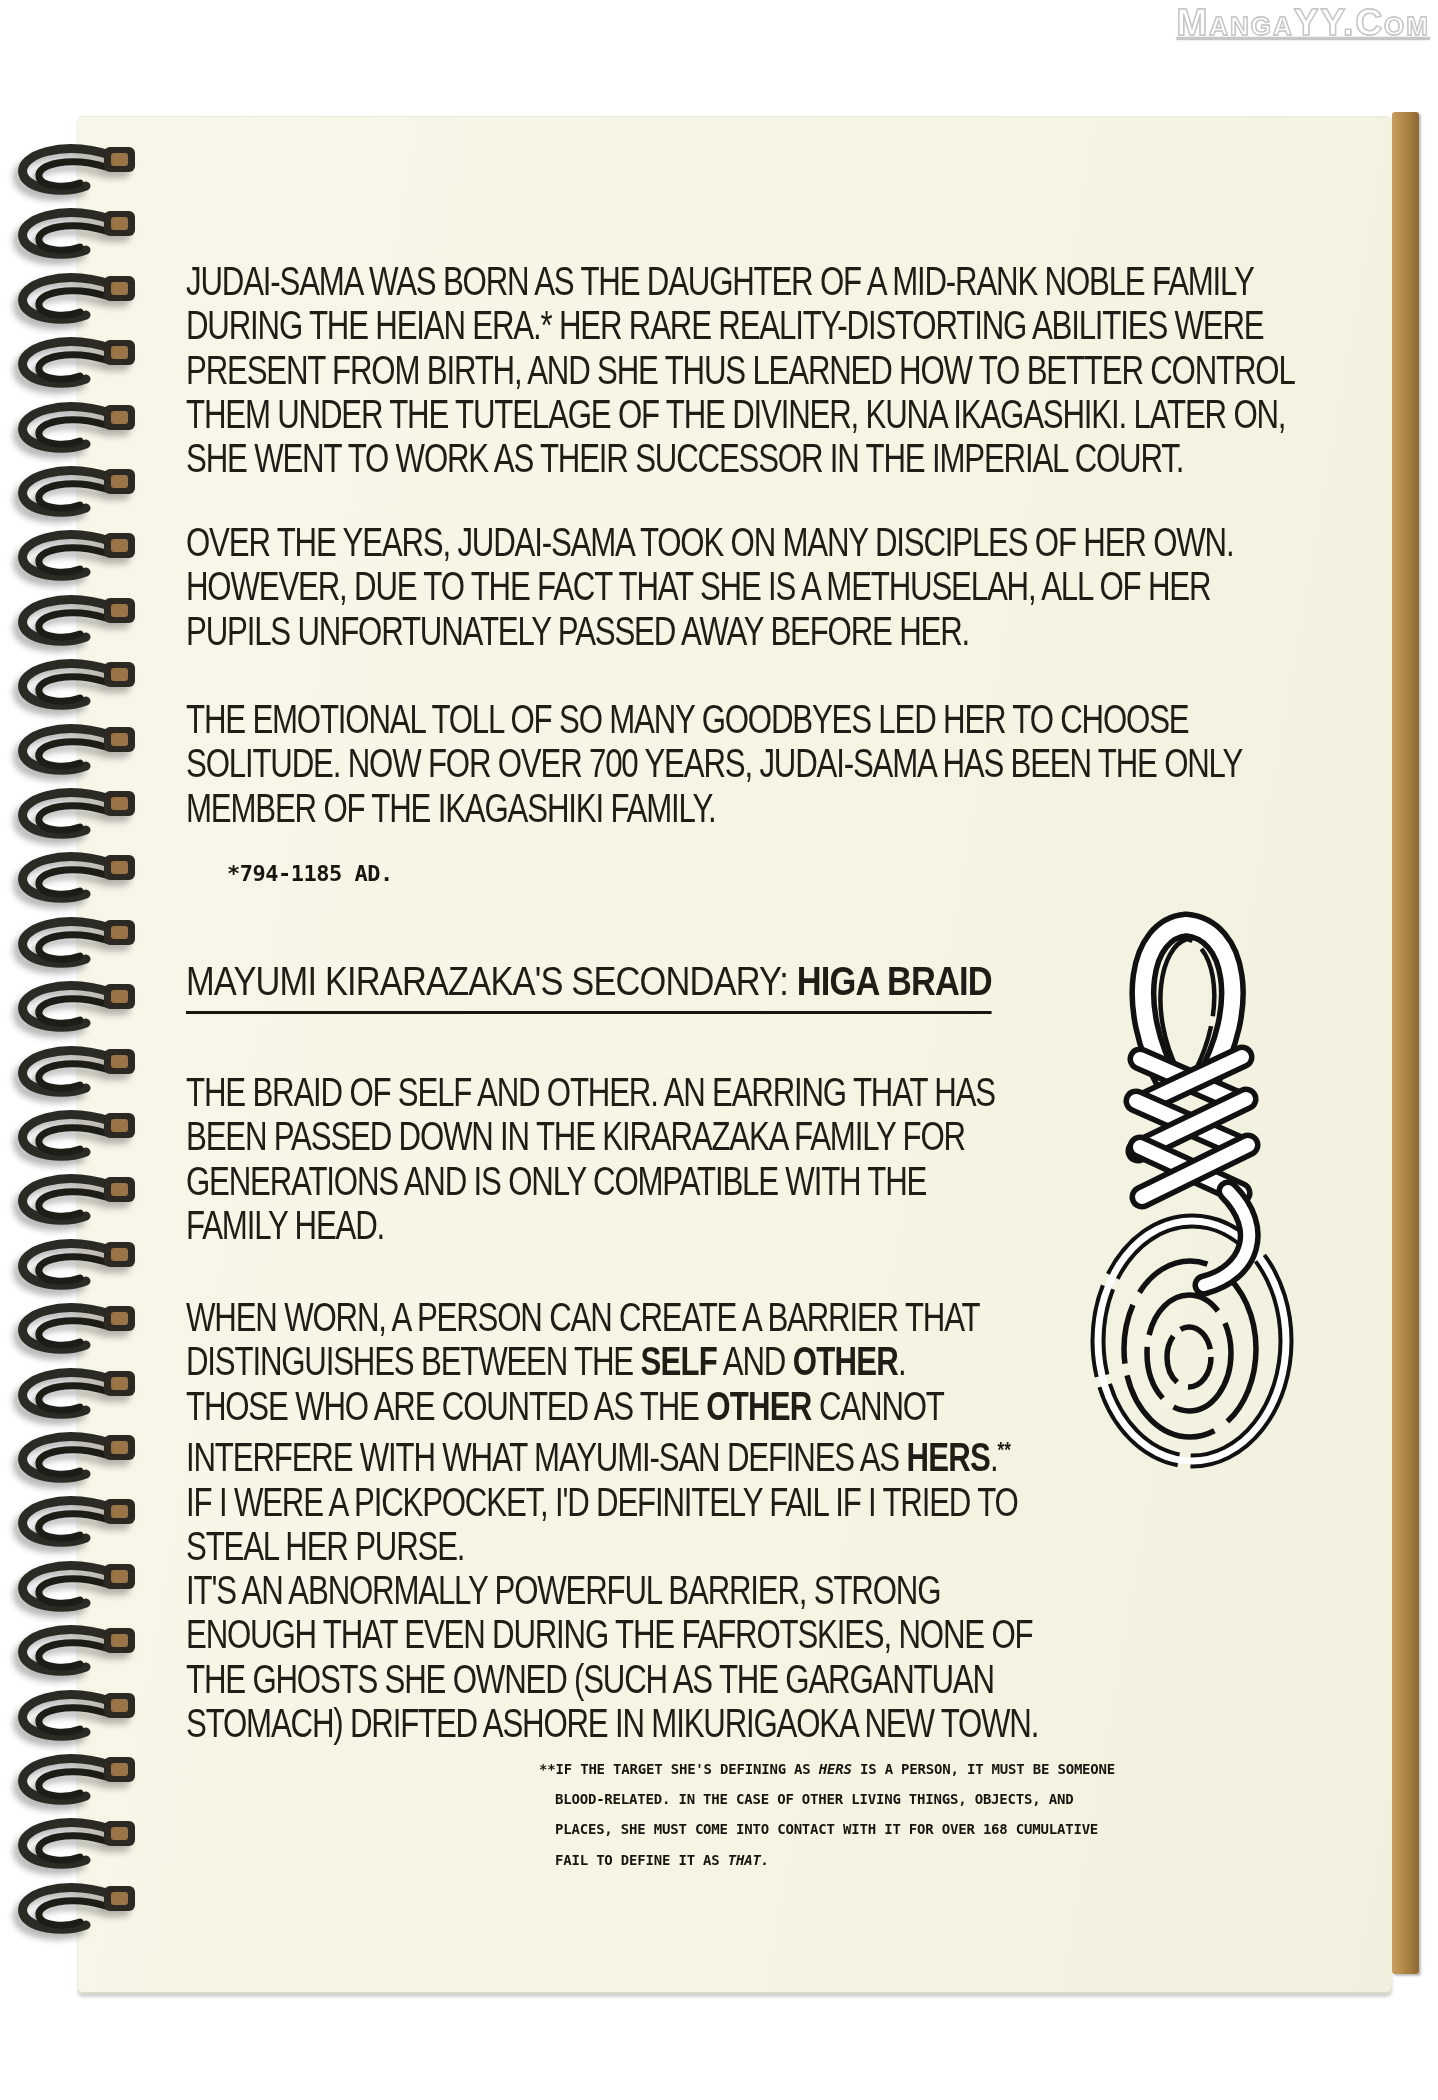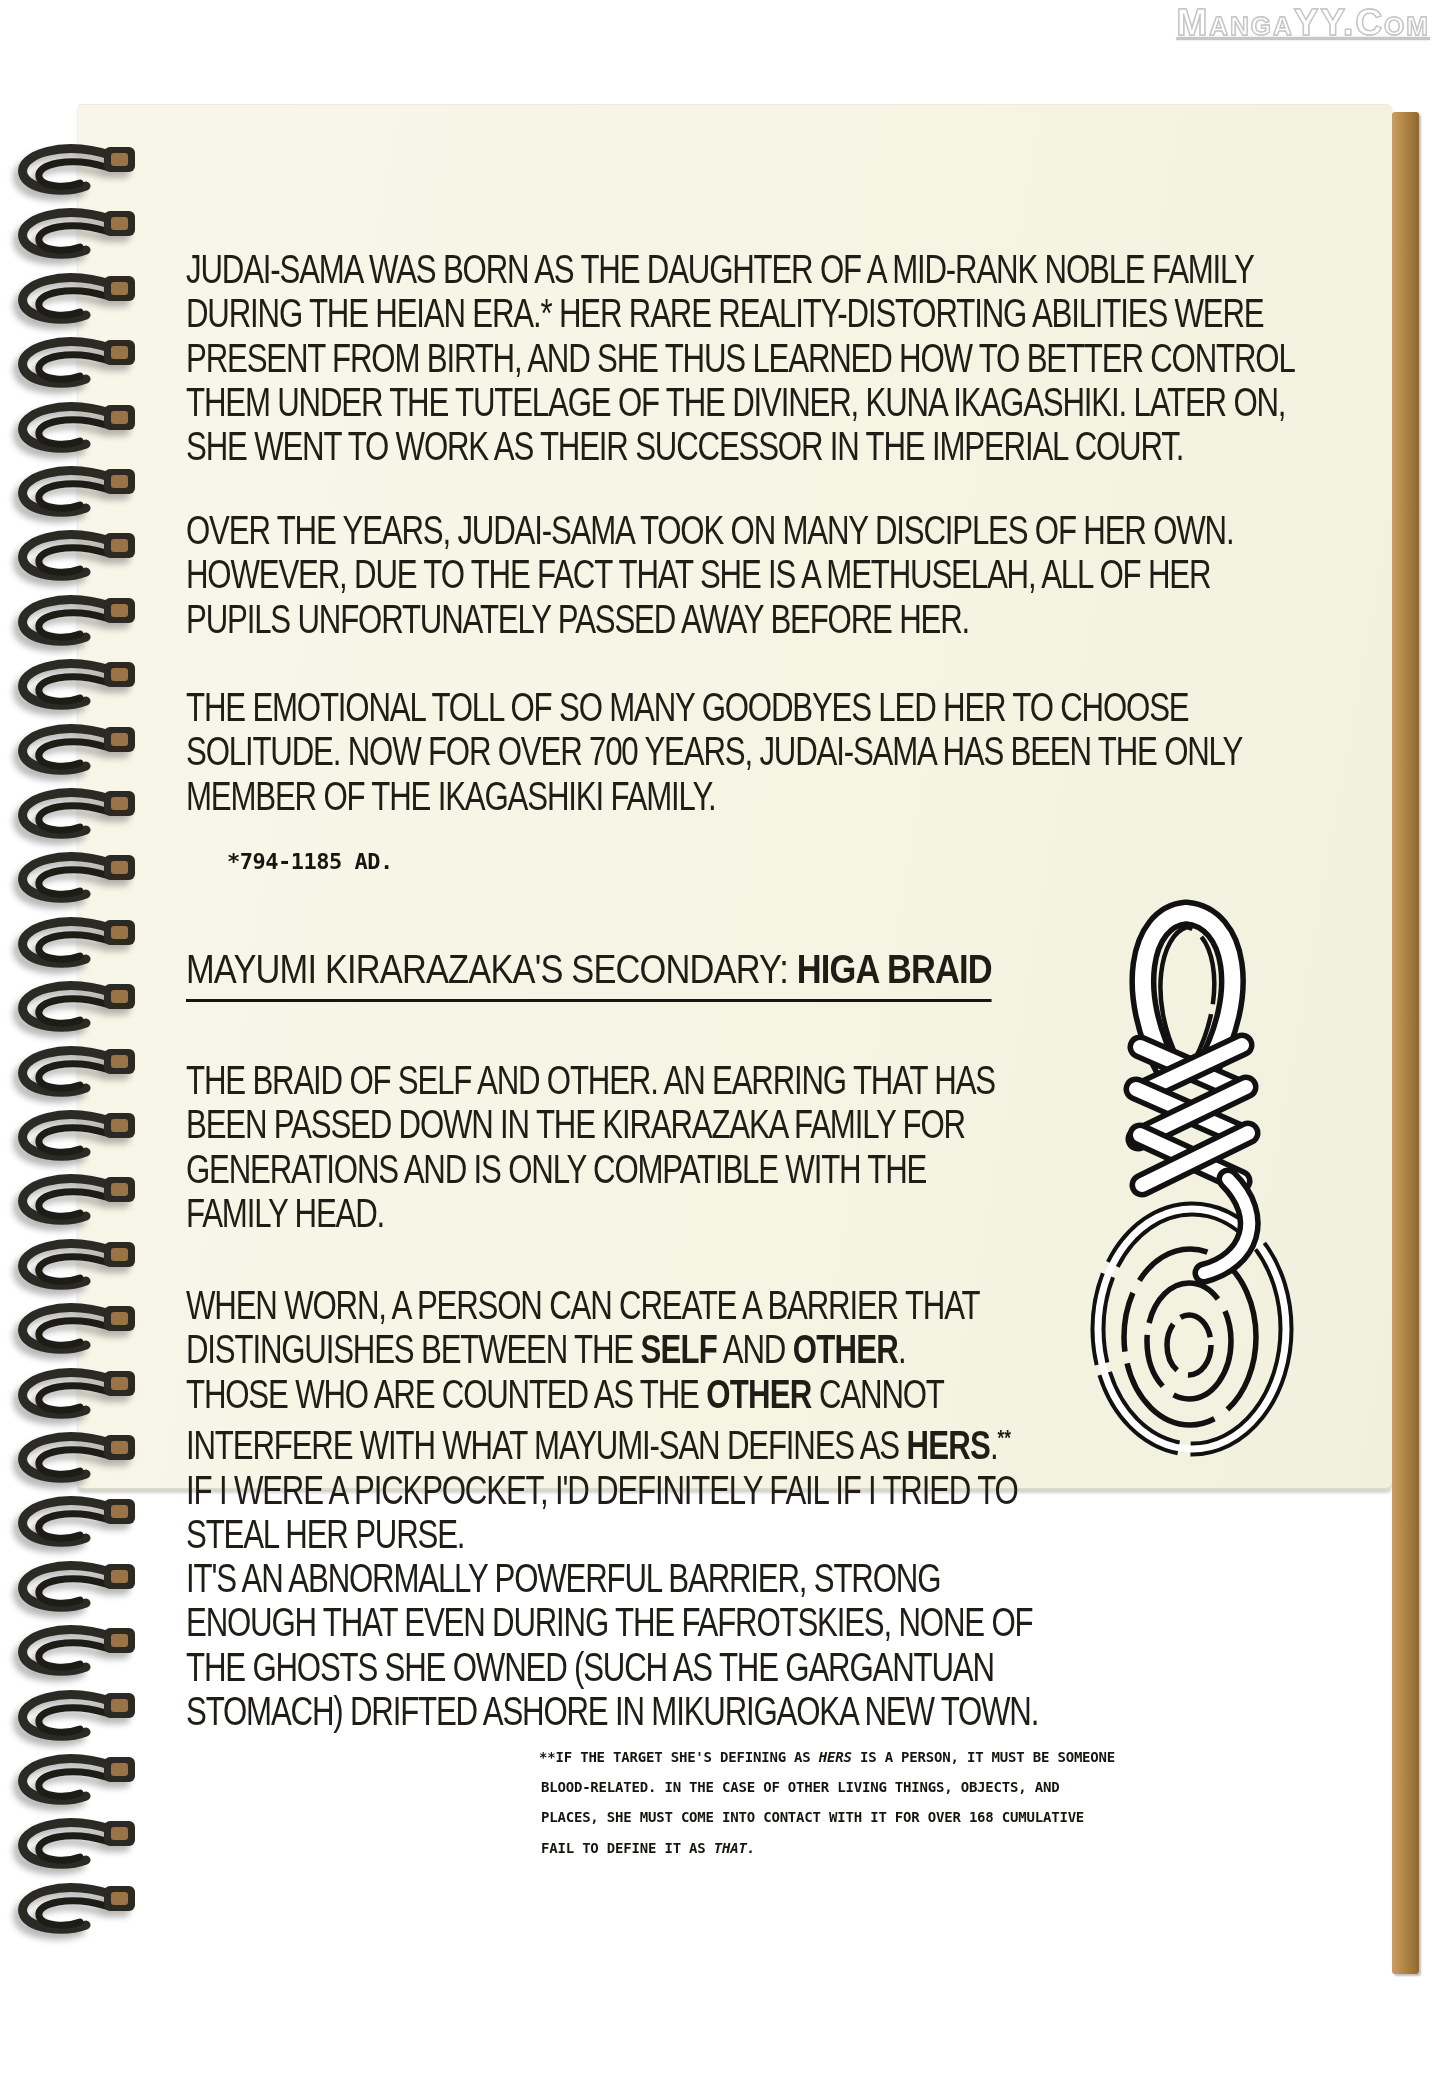--- a/index.html
+++ b/index.html
@@ -4,21 +4,21 @@
 <style>
   html,body { margin:0; padding:0; }
   body {
     width:1438px; height:2100px; position:relative; overflow:hidden;
     background:#ffffff;
     font-family:"Liberation Sans", sans-serif;
   }
 
   
   .page {
-    position:absolute; left:78px; top:104px; width:1314px; height:1386px;
+    position:absolute; left:78px; top:116px; width:1314px; height:1878px;
     background:linear-gradient(100deg,#f8f6e9 0%, #f6f4e3 55%, #f1efdd 100%);
     border-radius:3px 6px 6px 4px;
     box-shadow:0 3px 3px rgba(0,0,0,0.18), inset 0 -2px 0 #dcdac8, inset 0 1px 0 #eceadb;
   }
   .cover-edge {
     position:absolute; left:1392px; top:112px; width:27px; height:1862px;
     background:linear-gradient(90deg,#c99e5e 0%, #ab8142 55%, #8d6831 100%);
     border-radius:3px;
     box-shadow:2px 2px 2px rgba(0,0,0,0.25);
   }
@@ -40,21 +40,21 @@
   .heading-block {
     font-size:41px; line-height:46px; letter-spacing:-1px;
     transform:scaleX(0.84); transform-origin:0 0;
   }
   .heading-block .line { display:inline-block; border-bottom:3.5px solid #18150f; padding-bottom:7px; }
   .heading-block .b { font-weight:700; }
 
   .typew { font-family:"DejaVu Sans Mono","Liberation Mono",monospace; font-weight:700; color:#17150f; }
   .fn1 { font-size:22px; letter-spacing:-0.5px; }
   .fn2 { font-size:14px; line-height:30.2px; letter-spacing:-0.2px; }
-  .fn2 .line { margin-left:2px; }
+  .fn2 .line { margin-left:16px; }
   .fn2 .line:first-child { margin-left:0; }
   .fn2 .i { font-style:italic; }
   .fn2 .b { font-weight:700; }
 
   
   .watermark {
     position:absolute; top:2px; right:8px;
     font-size:37px; font-weight:700; font-variant:small-caps; letter-spacing:2px;
     color:#ffffff;
     -webkit-text-stroke:1.3px #c6c6c6;

